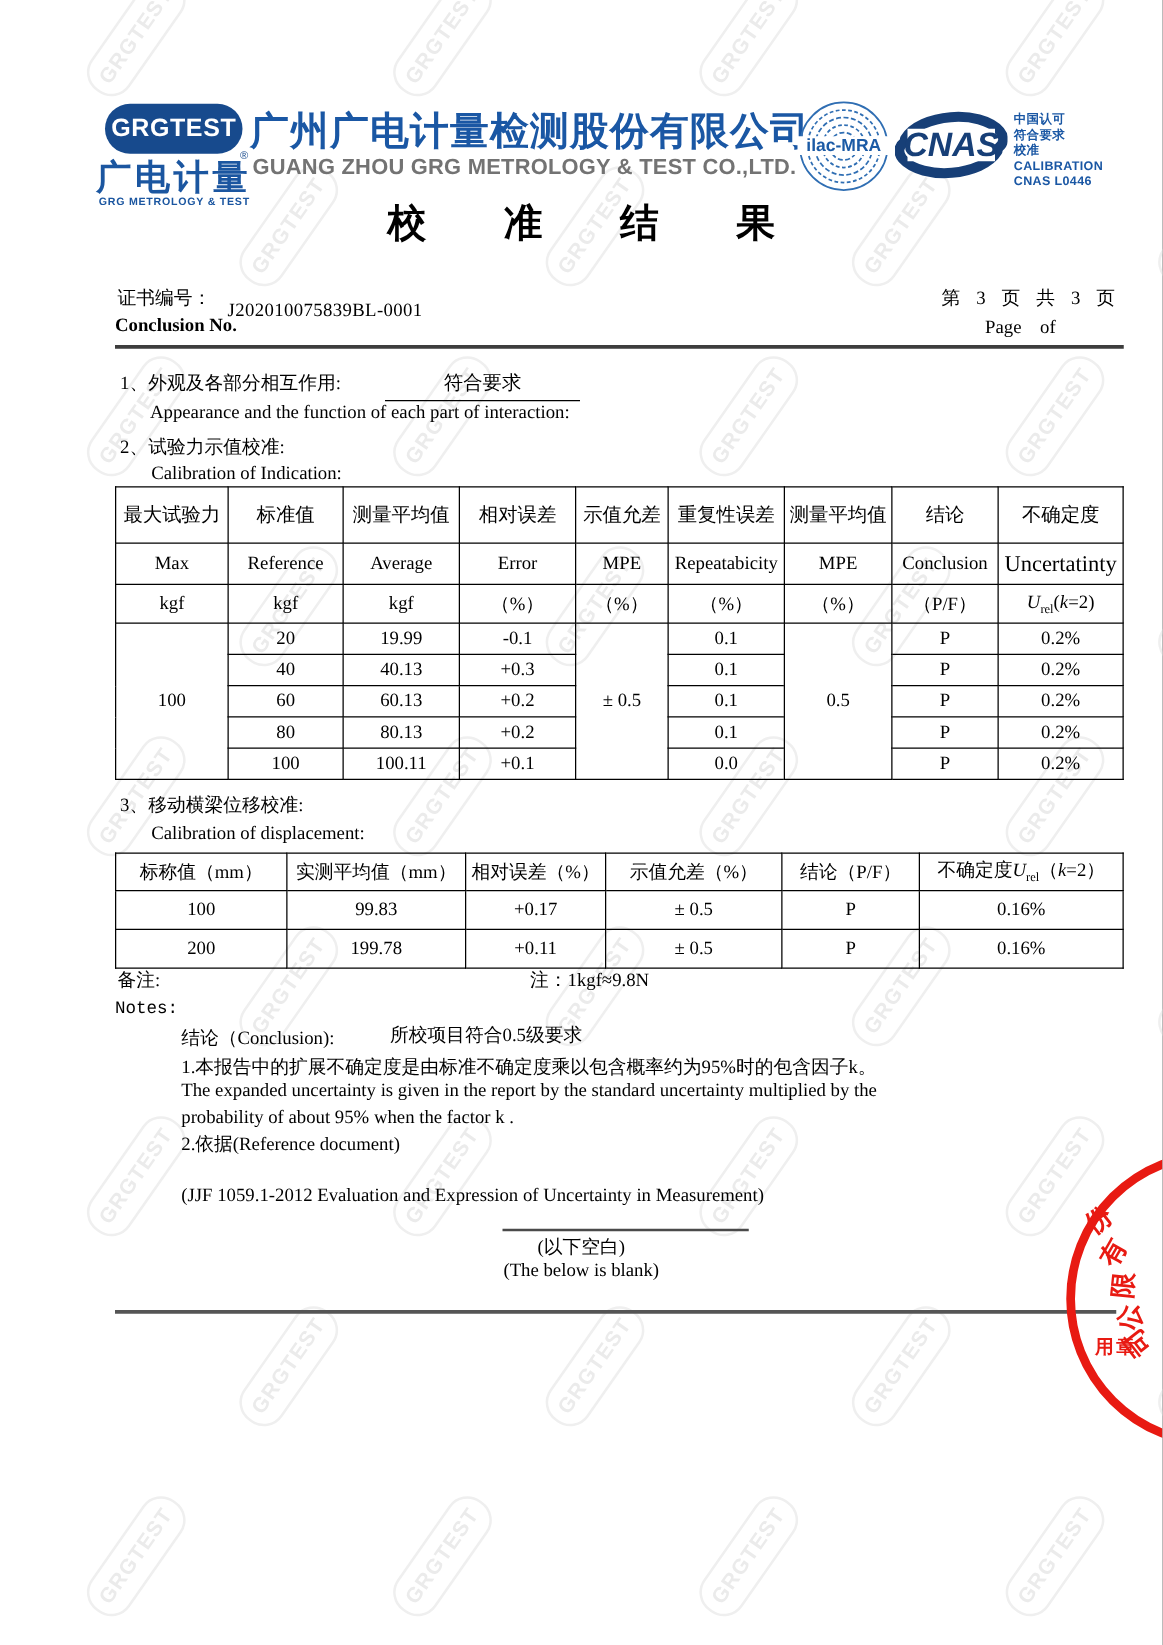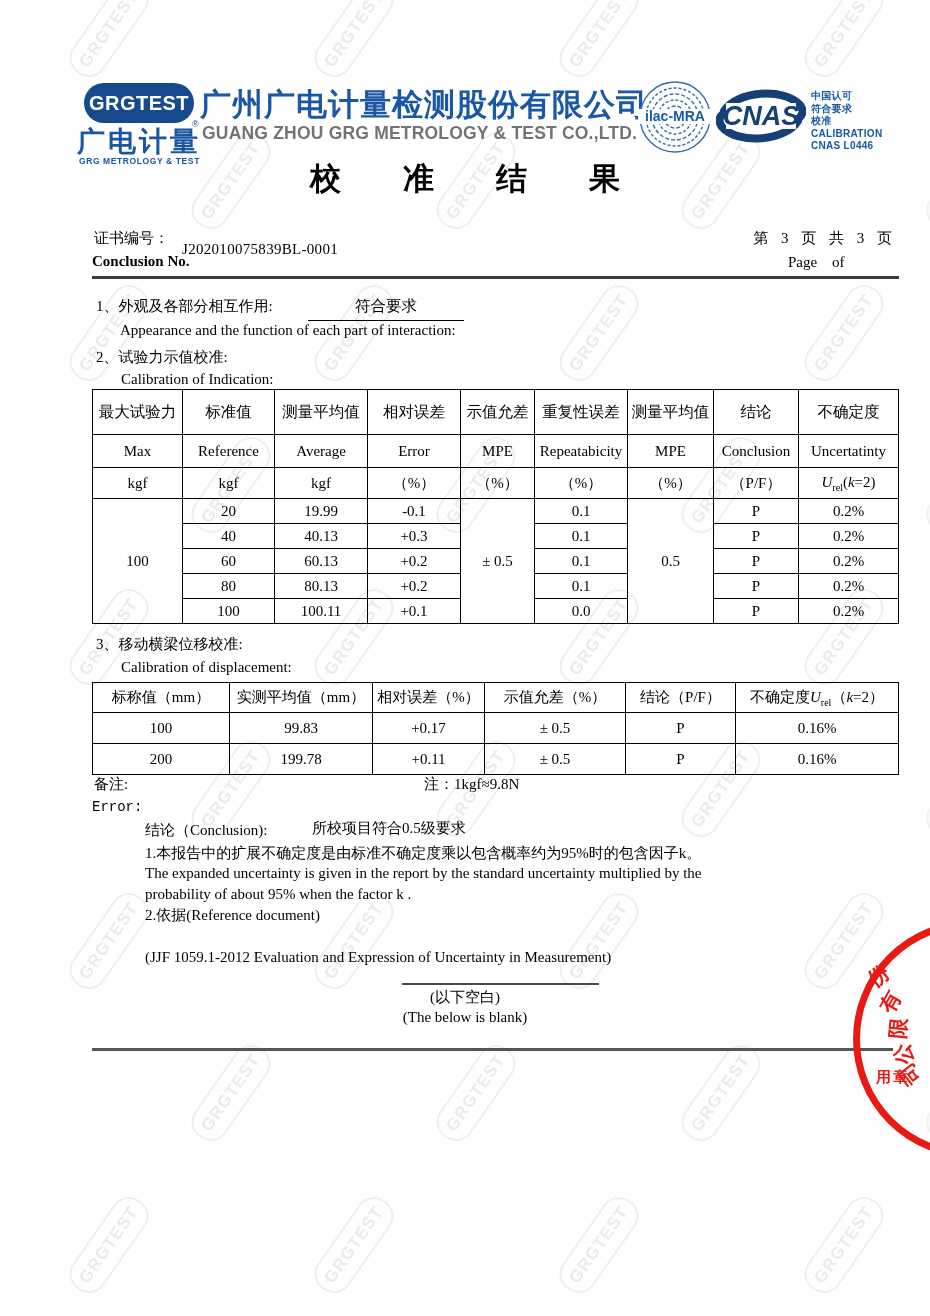--- a/index.html
+++ b/index.html
@@ -52,21 +52,21 @@
   
   table{border-collapse:collapse;table-layout:fixed;}
   .tbl{position:absolute;left:92px;width:806px;}
   .tbl1{top:389px;}
   .tbl2{top:682px;}
   td,th{border:1.6px solid #000;text-align:center;vertical-align:middle;font-weight:normal;font-size:15px;padding:0;overflow:hidden;}
   .tbl1 .r1 th{height:44px;font-size:15.5px;}
   .tbl1 .r2 th{height:32px;}
   .tbl1 .r3 th{height:30px;}
   .tbl1 .dr td{height:24px;}
-  .small{font-size:15px;}
+  .small{font-size:18px;}
   .tbl2 .hr th{height:29px;font-size:15px;}
   .tbl2 .dr td{height:30px;}
   .tbl2 .h3{font-size:13.5px;}
   i.vu{font-style:italic;font-family:"Liberation Serif",serif;}
   sub.vr{font-size:10px;}
   
   .note{position:absolute;font-size:15px;}
   .n-remark{left:94px;top:775px;}
   .n-kgf{left:424px;top:775px;}
   .n-notes{left:92px;top:799px;font-family:"Liberation Mono","DejaVu Sans Mono",monospace;font-size:14px;}
@@ -312,21 +312,21 @@
       <td>+0.11</td>
       <td>± 0.5</td>
       <td>P</td>
       <td>0.16%</td>
     </tr>
   </tbody>
     </table>
 
   <div class="note n-remark">备注:</div>
   <div class="note n-kgf">注：1kgf≈9.8N</div>
-  <div class="note n-notes">Error:</div>
+  <div class="note n-notes">Notes:</div>
   <div class="note n-conc-label">结论（Conclusion):</div>
   <div class="note n-conc-value">所校项目符合0.5级要求</div>
   <div class="note n-p1cn">1.本报告中的扩展不确定度是由标准不确定度乘以包含概率约为95%时的包含因子k。</div>
   <div class="note n-p1en1">The expanded uncertainty is given in the report by the standard uncertainty multiplied by the</div>
   <div class="note n-p1en2">probability of about 95% when the factor k .</div>
   <div class="note n-p2cn">2.依据(Reference document)</div>
   <div class="note n-refen">(JJF 1059.1-2012 Evaluation and Expression of Uncertainty in Measurement)</div>
 
   <div class="rule-short"></div>
   <div class="note n-blankcn">(以下空白)</div>

